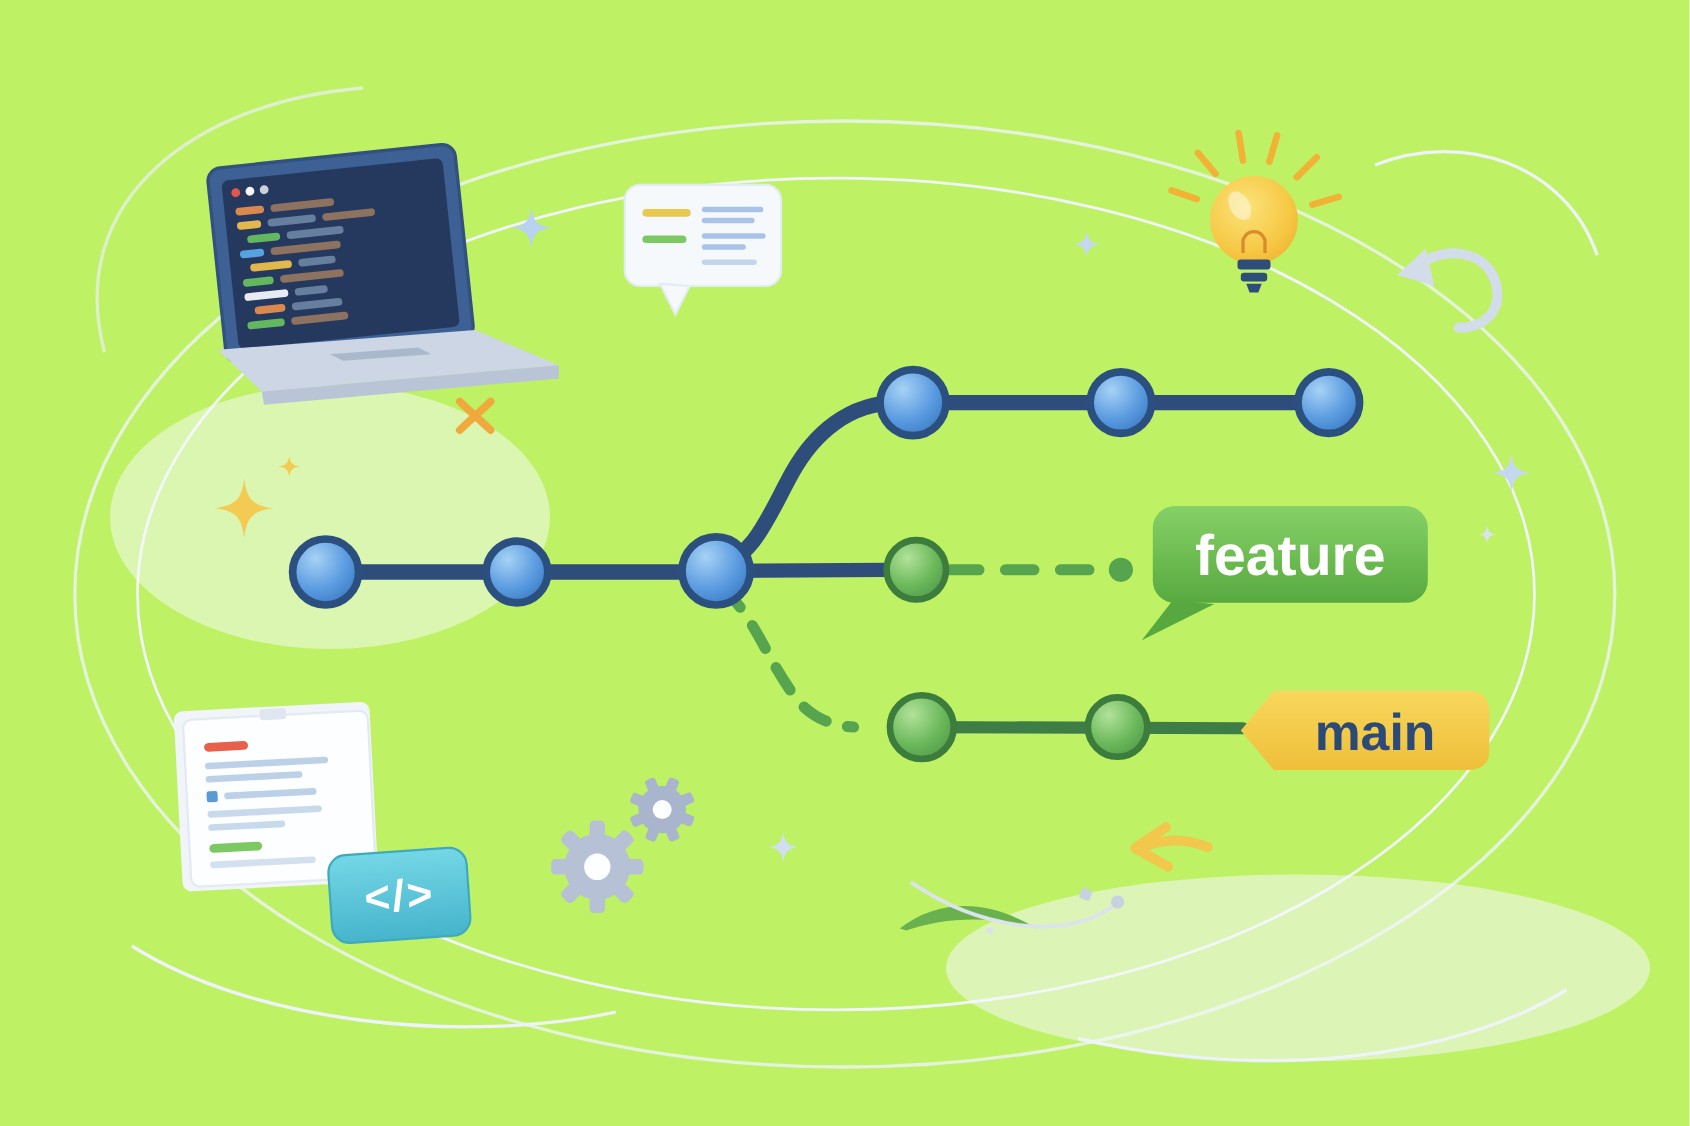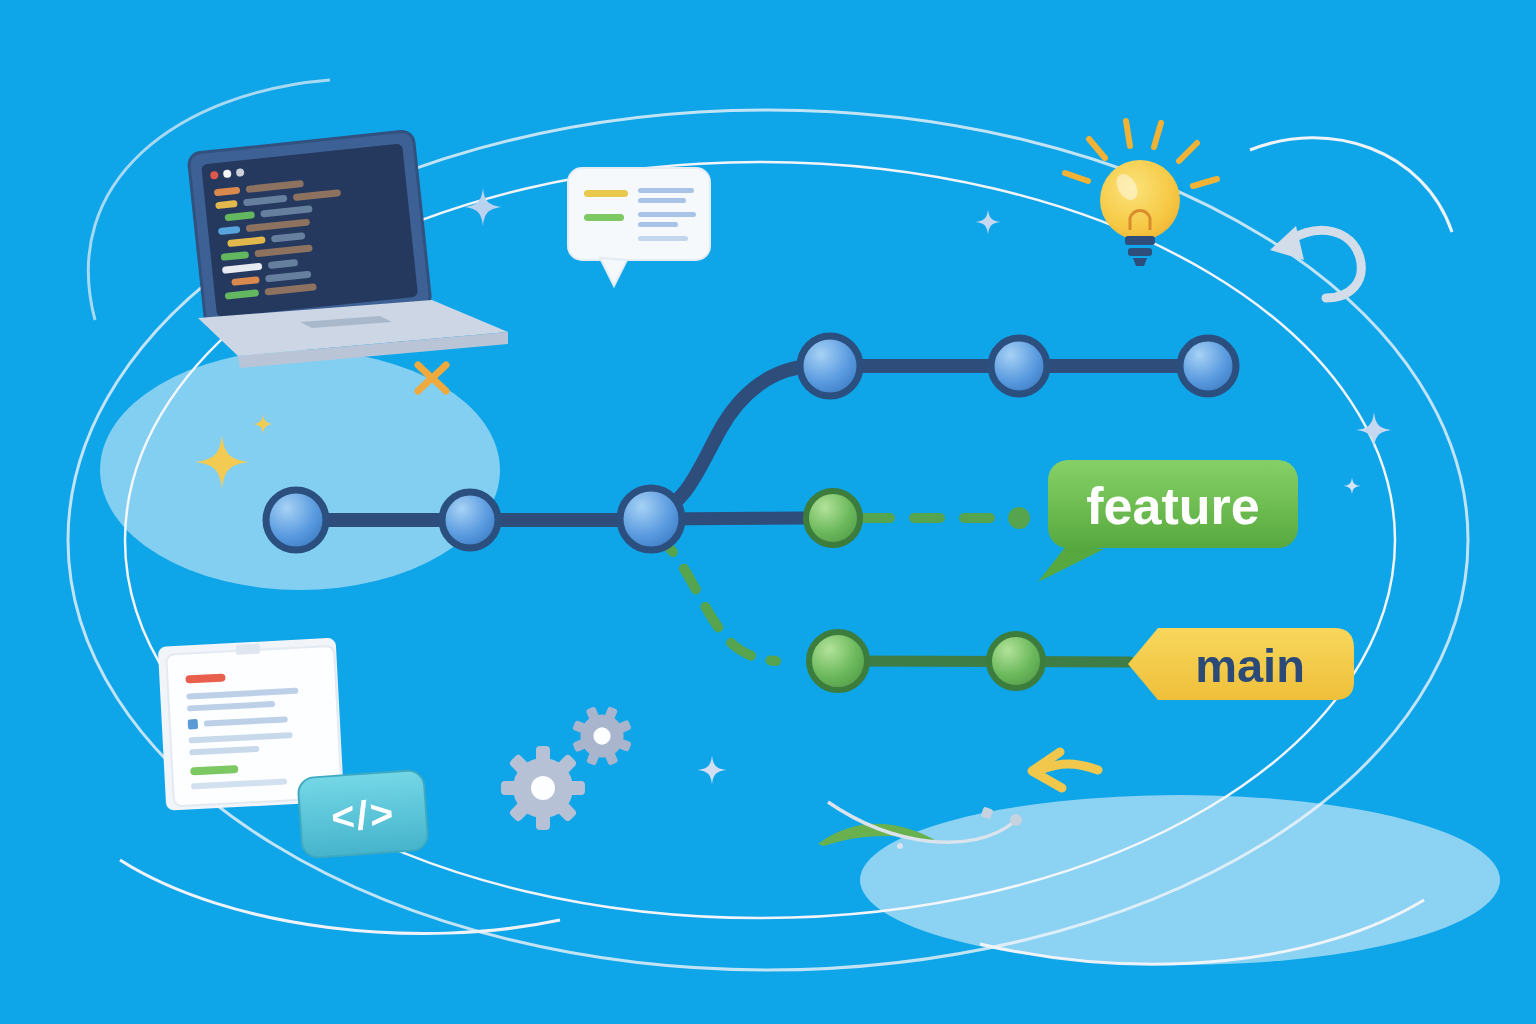--- a/index.html
+++ b/index.html
@@ -1,17 +1,17 @@
 <!DOCTYPE html>
 <html><head>
 <meta charset="utf-8">
 <style>
   html,body{margin:0;padding:0;background:#ffffff;}
   body{width:1536px;height:1024px;overflow:hidden;font-family:"Liberation Sans",sans-serif;}
-  .canvas{position:relative;width:1536px;height:1024px;background:#0ea5e9;}
+  .canvas{position:relative;width:1536px;height:1024px;background:#bef264;}
   .canvas svg{position:absolute;left:0;top:0;}
   text{font-family:"Liberation Sans",sans-serif;font-weight:700;}
   .label-feature{font-size:52px;fill:#ffffff;}
   .label-main{font-size:47px;fill:#2c4a77;}
   .label-codetag{font-size:40px;fill:#ffffff;letter-spacing:2px;}
 </style>
 </head>
 <body>
 
 <div class="canvas">

